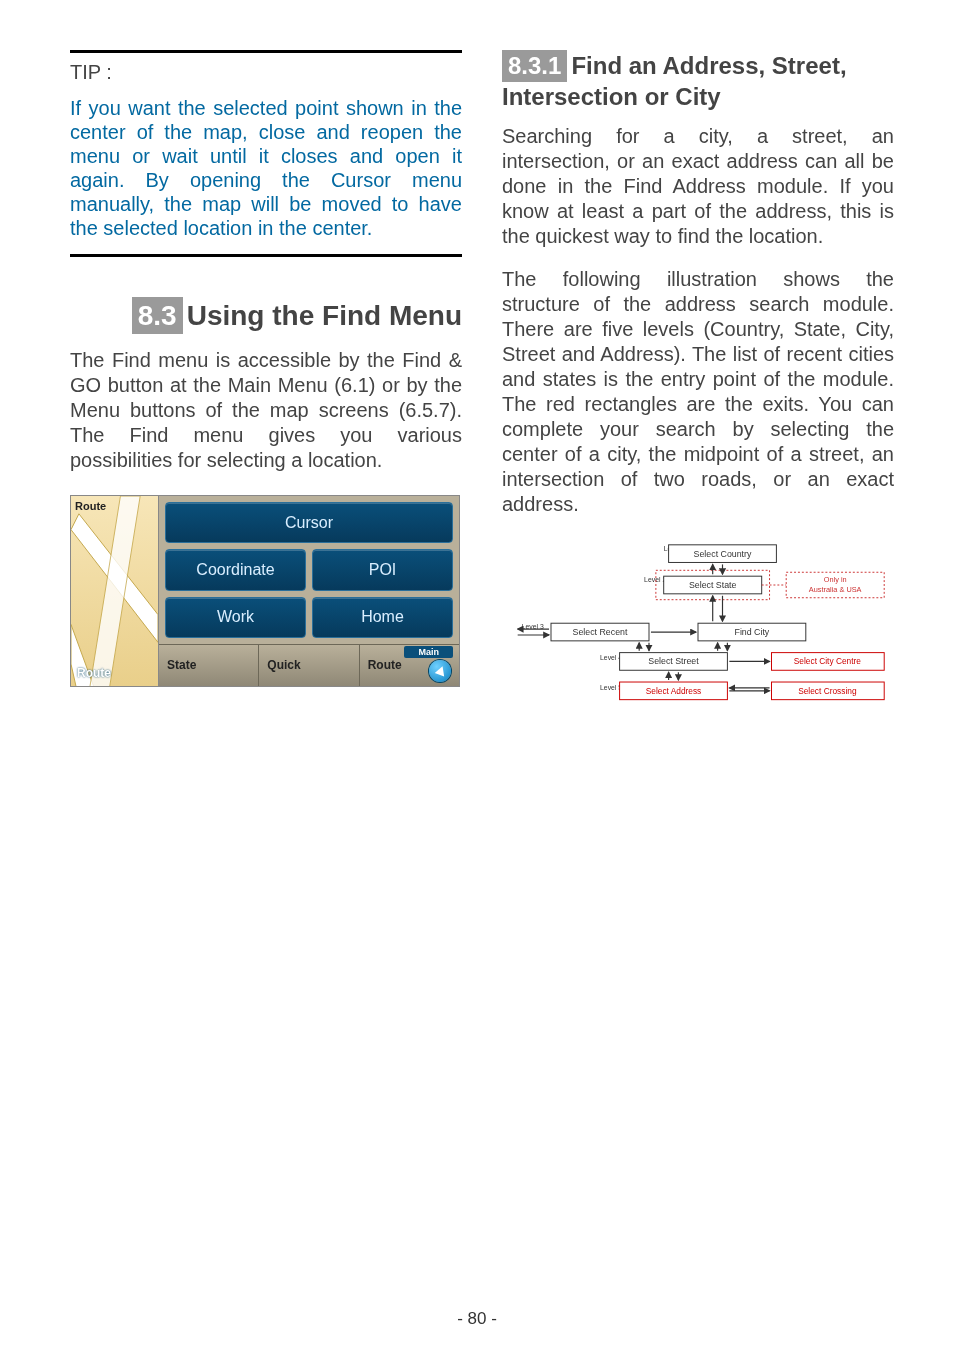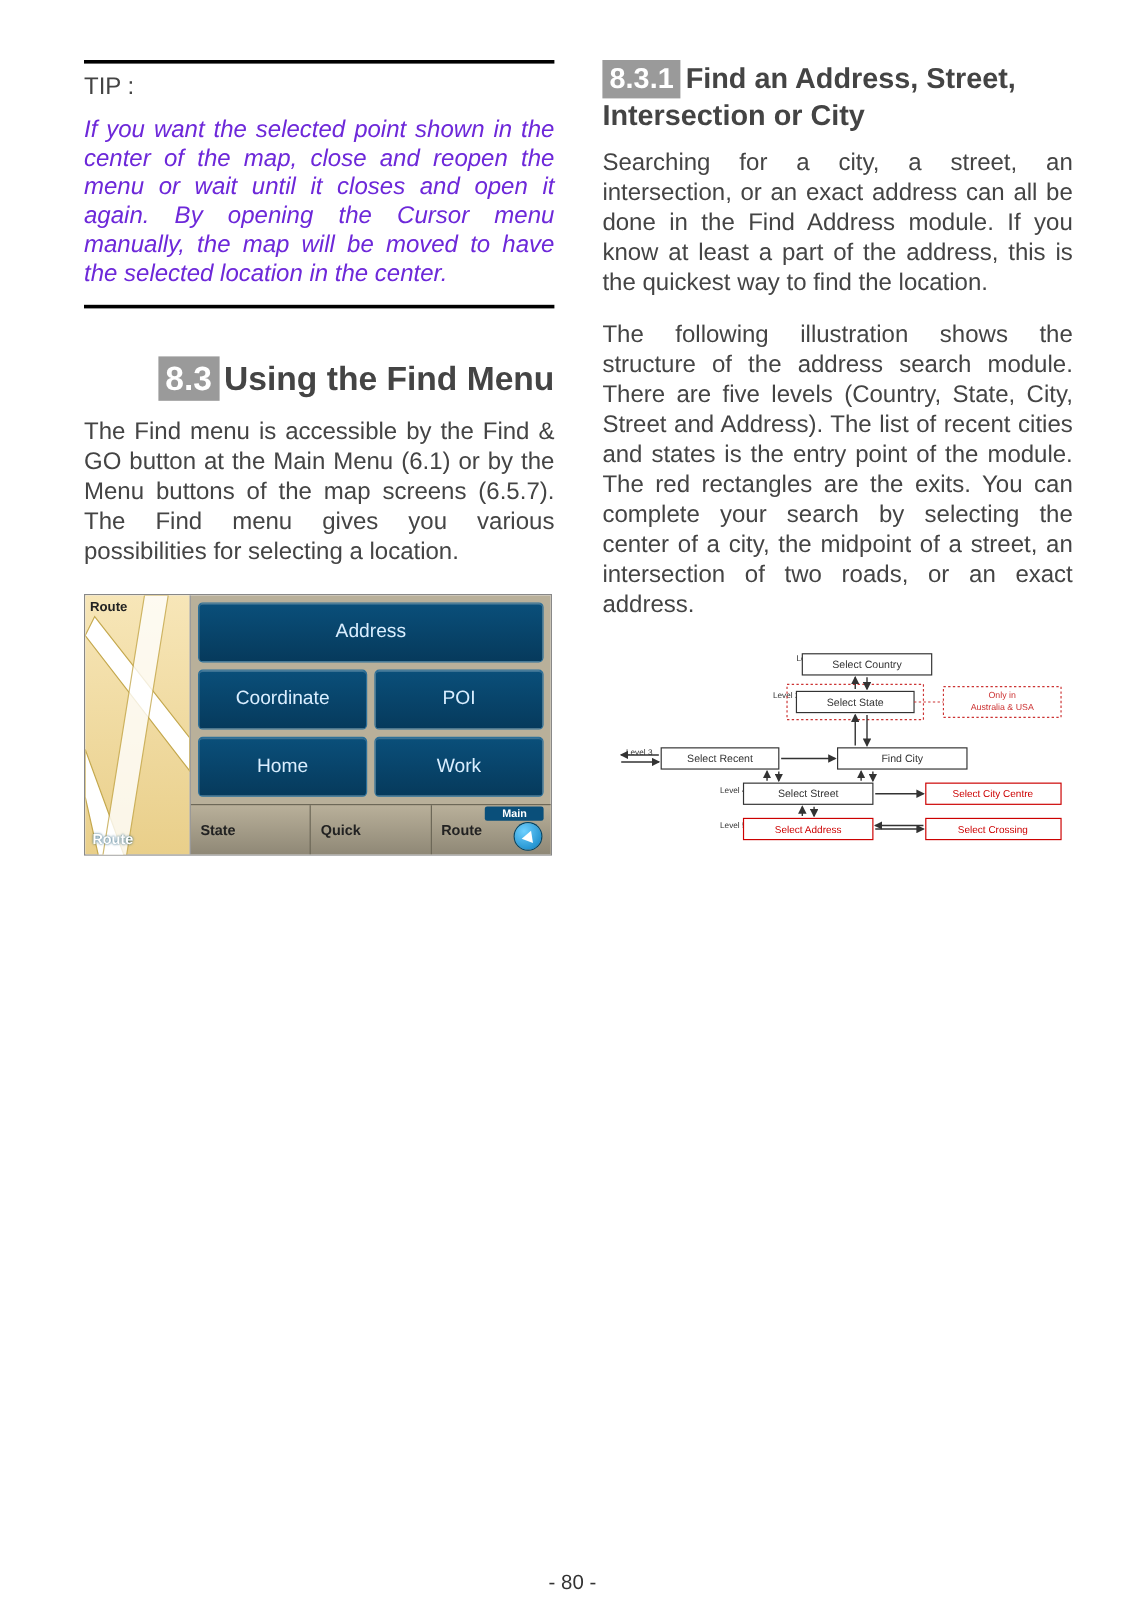--- a/index.html
+++ b/index.html
@@ -30,22 +30,21 @@
   }
   .tip-label {
     font-size: 20px;
     color: #444;
     margin-bottom: 12px;
   }
   .tip-body {
     font-size: 20px;
     line-height: 1.2;
     text-align: justify;
-    color: #6d28d9;
-    font-style: italic;
+    color: #0369a1;
   }
   .h-section {
     font-size: 28px;
     font-weight: bold;
     color: #444;
     line-height: 1.25;
     margin-bottom: 14px;
     text-align: right;
   }
   .h-section .num-badge {
@@ -72,21 +71,21 @@
   .body-para {
     font-size: 20px;
     line-height: 1.25;
     text-align: justify;
     color: #444;
     margin-bottom: 18px;
   }
   
   .find-shot {
     width: 390px;
-    height: 218px;
+    height: 192px;
     border: 1px solid #888;
     display: flex;
     overflow: hidden;
     margin-top: 22px;
     position: relative;
     font-family: Arial, sans-serif;
   }
   .find-left {
     width: 88px;
     background: linear-gradient(#f7e6b8,#e9cf8a);
@@ -205,29 +204,29 @@
             <polygon points="8,18 88,120 88,148 0,34" fill="#fff" stroke="#c4a84e"></polygon>
             <polygon points="0,130 44,250 18,250 0,170" fill="#fff" stroke="#c4a84e"></polygon>
             <polygon points="50,0 70,0 30,250 10,250" fill="#fff" stroke="#c4a84e" opacity="0.8"></polygon>
             <polygon points="0,228 88,228 88,250 0,250" fill="#0a6aa8"></polygon>
           </svg>
           <div class="road-label-route">Route</div>
           <div class="road-label-menu">Route</div>
         </div>
         <div class="find-right">
           <div class="find-row">
-            <div class="find-btn">Address</div>
+            <div class="find-btn">Cursor</div>
           </div>
           <div class="find-row">
             <div class="find-btn">Coordinate</div>
             <div class="find-btn">POI</div>
           </div>
           <div class="find-row">
+            <div class="find-btn">Work</div>
             <div class="find-btn">Home</div>
-            <div class="find-btn">Work</div>
           </div>
           <div class="find-bottom">
             <div class="tab">
                 <span>State</span>
               </div>
             <div class="tab">
                 <span>Quick</span>
               </div>
             <div class="tab">
               <span>Route</span>

